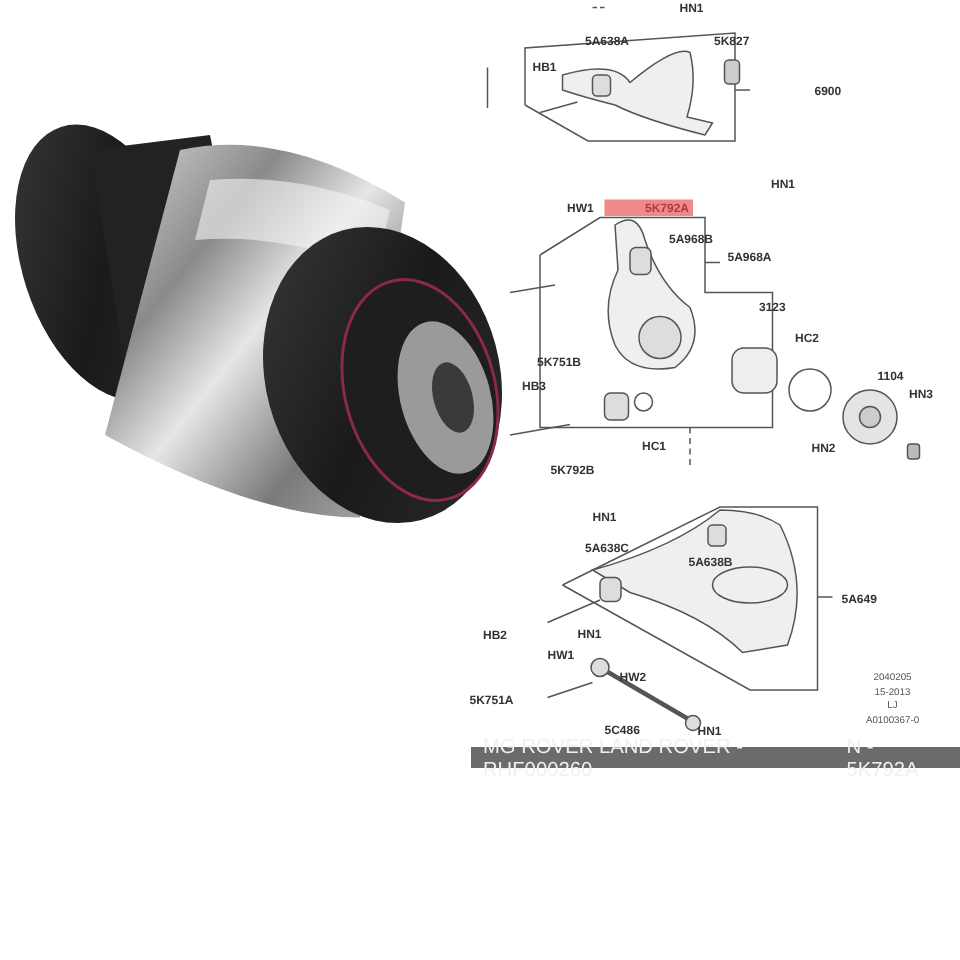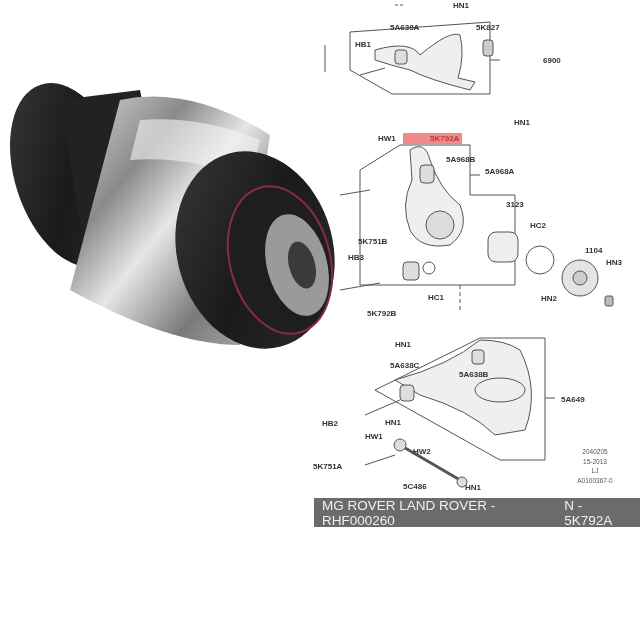--- a/index.html
+++ b/index.html
@@ -2,21 +2,21 @@
 <html><head>
 <meta charset="utf-8">
 <style>
   html,body{margin:0;padding:0;background:#ffffff;}
   body{width:640px;height:640px;position:relative;overflow:hidden;font-family:"Liberation Sans",sans-serif;}
   .photo{position:absolute;left:0;top:60px;width:340px;height:300px;}
   .diagram{position:absolute;left:300px;top:0;width:340px;height:495px;}
   .lbl{position:absolute;font-family:"Liberation Sans",sans-serif;font-weight:bold;font-size:8px;color:#333;white-space:nowrap;line-height:9px;}
   .hl{background:#f08a8a;color:#b23a3a;padding:1px 3px;}
   .meta{position:absolute;right:0;top:447px;width:90px;text-align:center;font-size:6.5px;color:#555;line-height:9.5px;font-family:"Liberation Sans",sans-serif;}
-  .banner{position:absolute;left:314px;top:498px;width:326px;height:29px;background:#6b6b6b;color:#f0f0f0;font-family:"Liberation Sans",sans-serif;font-size:13.5px;display:flex;align-items:center;justify-content:space-between;padding:0 8px;box-sizing:border-box;}
+  .banner{position:absolute;left:314px;top:498px;width:326px;height:14px;background:#6b6b6b;color:#f0f0f0;font-family:"Liberation Sans",sans-serif;font-size:13.5px;display:flex;align-items:center;justify-content:space-between;padding:0 8px;box-sizing:border-box;}
 </style>
 </head>
 <body>
 
 <svg class="photo" viewBox="0 0 340 300">
   <defs>
     <linearGradient id="metal" x1="0" y1="0" x2="1" y2="1">
       <stop offset="0" stop-color="#d9d9d9"></stop>
       <stop offset="0.3" stop-color="#8a8a8a"></stop>
       <stop offset="0.5" stop-color="#e6e6e6"></stop>

